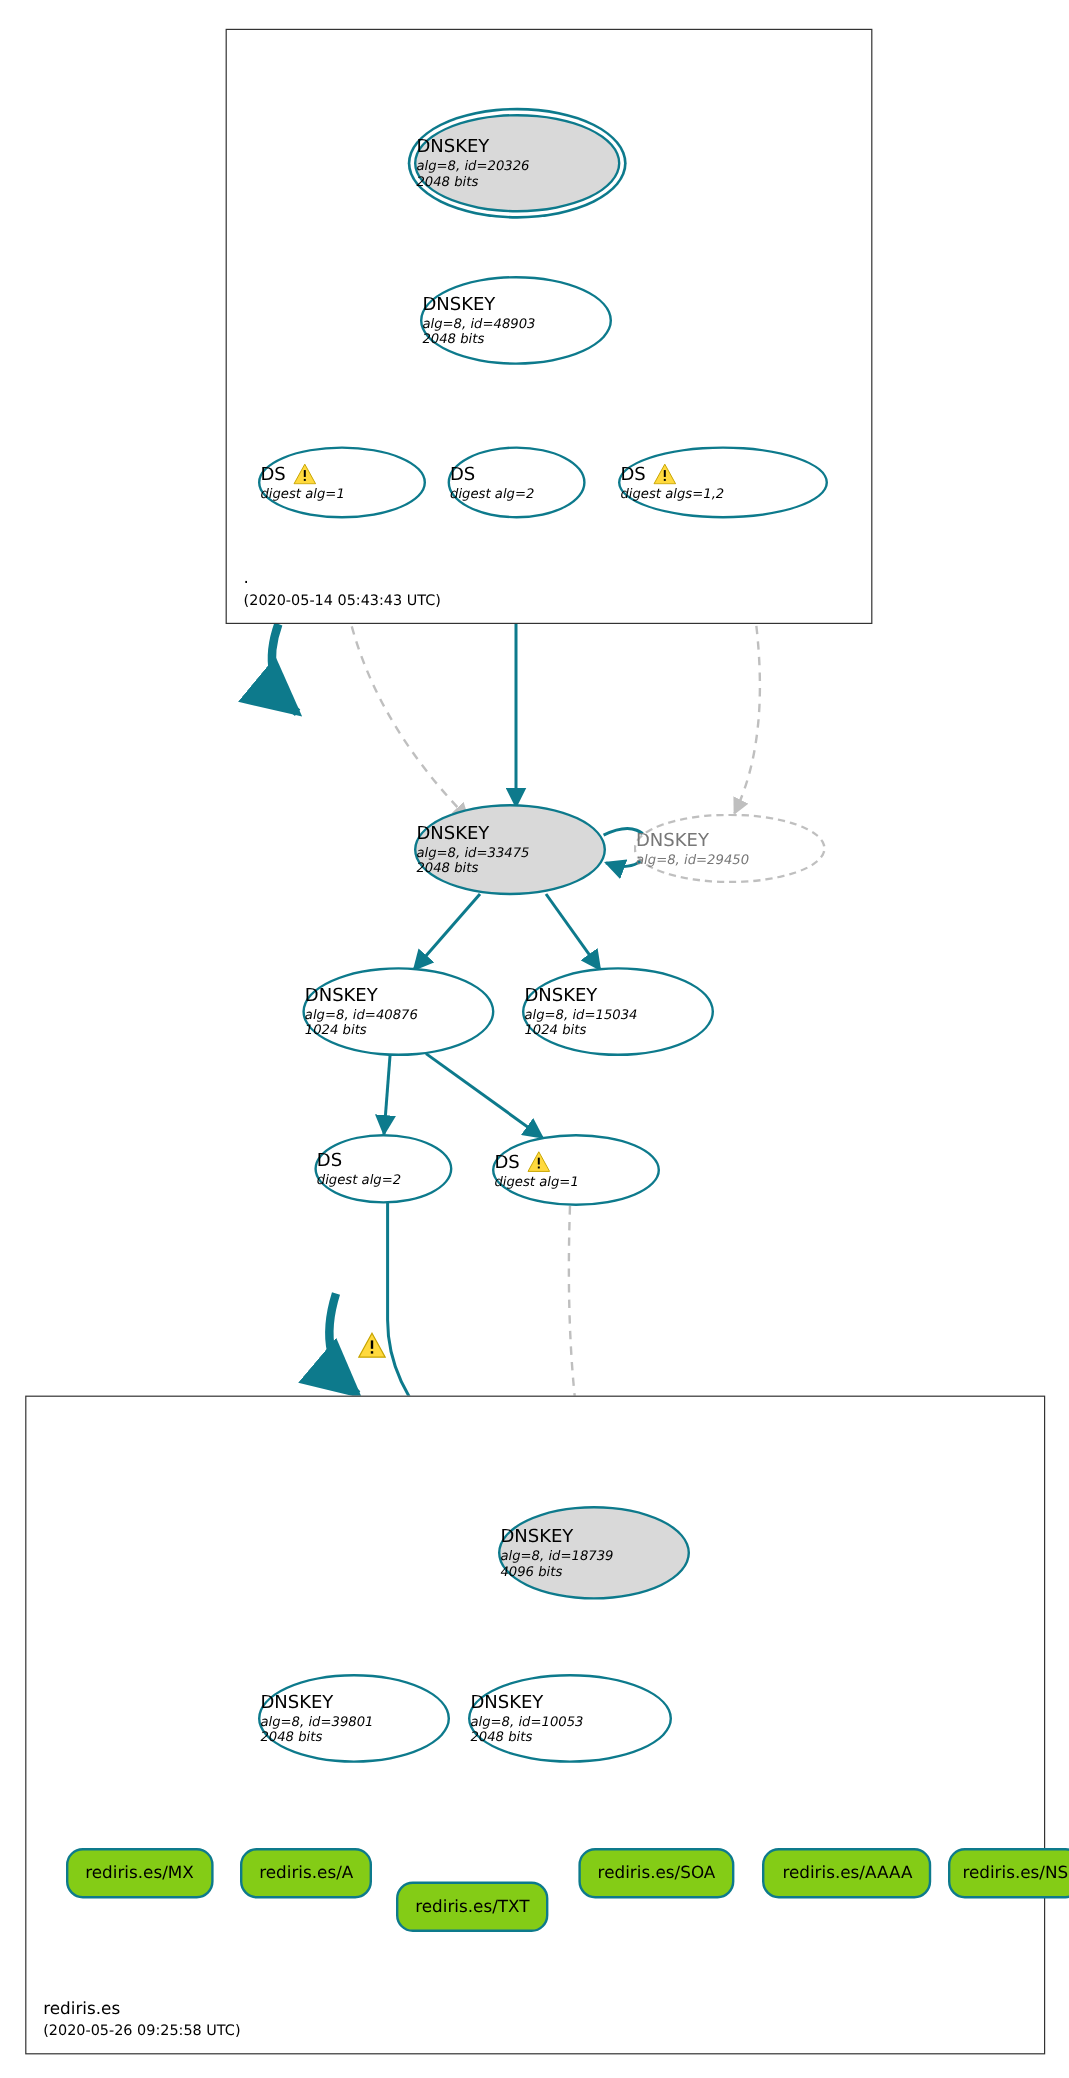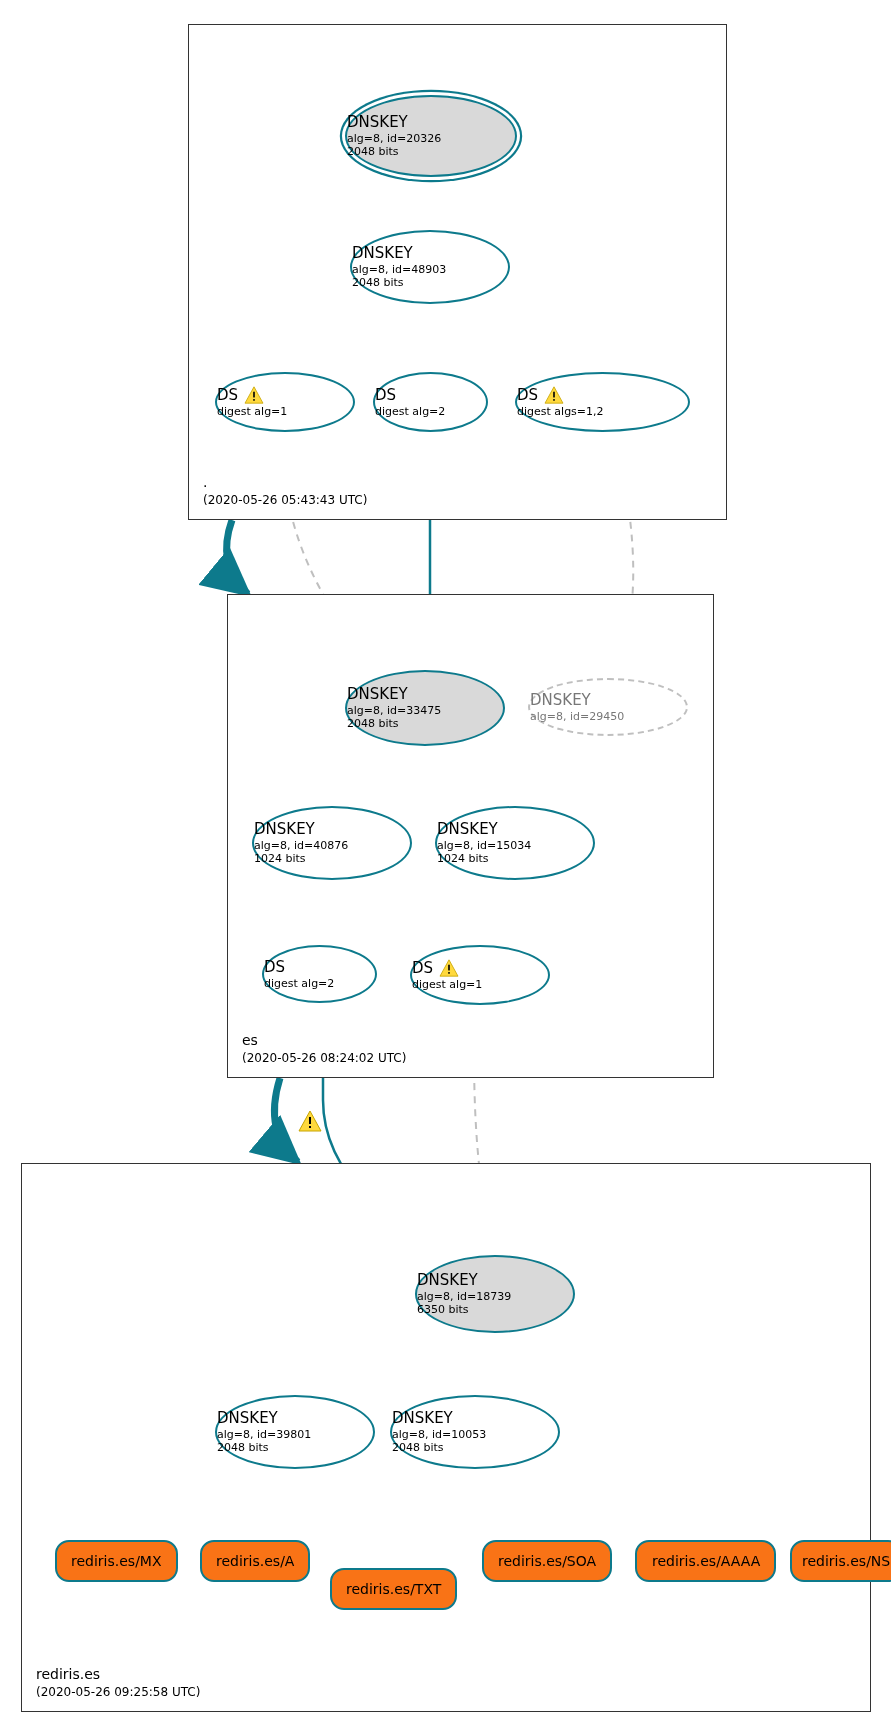--- a/index.html
+++ b/index.html
@@ -56,31 +56,31 @@
   }
   .node.gray { background: var(--gray-fill); }
   .node.double { box-shadow: 0 0 0 3px #fff, 0 0 0 5.2px var(--teal); }
   .node.dashed {
     border-color: var(--gray-dash);
     border-style: dashed;
     color: #777;
   }
   .node.dashed .title { color: #777; }
   .title { font-size: 15px; }
-  .sub   { font-size: 11px; }
+  .sub   { font-size: 11px; font-style: italic; }
   .ds-row {
     display: flex;
     align-items: center;
     gap: 6px;
   }
   .rr {
     position: absolute;
     border: 2.2px solid var(--teal);
     border-radius: 14px;
-    background: #f97316;
+    background: #84cc16;
     display: flex;
     align-items: center;
     justify-content: center;
     font-size: 14px;
     box-sizing: border-box;
     padding: 0 14px;
     height: 42px;
   }
   .warn-icon {
     width: 20px; height: 18px;
@@ -155,30 +155,24 @@
     <path d="M420,1458 L245,1540" fill="none" stroke="#0d7a8c" stroke-width="2" marker-end="url(#arr-teal)"></path>
     <path d="M452,1468 L388,1540" fill="none" stroke="#0d7a8c" stroke-width="2" marker-end="url(#arr-teal)"></path>
     <path d="M488,1468 L540,1540" fill="none" stroke="#0d7a8c" stroke-width="2" marker-end="url(#arr-teal)"></path>
     <path d="M520,1460 L700,1540" fill="none" stroke="#0d7a8c" stroke-width="2" marker-end="url(#arr-teal)"></path>
     <path d="M540,1450 L830,1540" fill="none" stroke="#0d7a8c" stroke-width="2" marker-end="url(#arr-teal)"></path>
   </svg>
 
   <div class="zone" style="left:188px; top:24px; width:537px; height:494px;">
     <div class="zone-label">
       <div>.</div>
-      <div class="zone-time">(2020-05-26 05:43:43 UTC)</div>
-    </div>
-  </div>
-
-  <div class="zone" style="left:227px; top:594px; width:485px; height:482px;">
-    <div class="zone-label">
-      <div>es</div>
-      <div class="zone-time">(2020-05-26 08:24:02 UTC)</div>
-    </div>
-  </div>
+      <div class="zone-time">(2020-05-14 05:43:43 UTC)</div>
+    </div>
+  </div>
+
 
   <div class="zone" style="left:21px; top:1163px; width:848px; height:547px;">
     <div class="zone-label">
       <div>rediris.es</div>
       <div class="zone-time">(2020-05-26 09:25:58 UTC)</div>
     </div>
   </div>
 
   <div class="node gray double" style="left:345px; top:95px; width:172px; height:82px;">
     <div class="title">DNSKEY</div>
@@ -255,21 +249,21 @@
     <div class="sub">digest alg=1</div>
   </div>
 
   <svg class="warn-free" style="left:298px; top:1110px;">
       <use href="#warn"></use>
     </svg>
 
   <div class="node gray" style="left:415px; top:1255px; width:160px; height:78px;">
     <div class="title">DNSKEY</div>
     <div class="sub">alg=8, id=18739</div>
-    <div class="sub">6350 bits</div>
+    <div class="sub">4096 bits</div>
   </div>
 
   <div class="node" style="left:215px; top:1395px; width:160px; height:74px;">
     <div class="title">DNSKEY</div>
     <div class="sub">alg=8, id=39801</div>
     <div class="sub">2048 bits</div>
   </div>
 
   <div class="node" style="left:390px; top:1395px; width:170px; height:74px;">
     <div class="title">DNSKEY</div>

